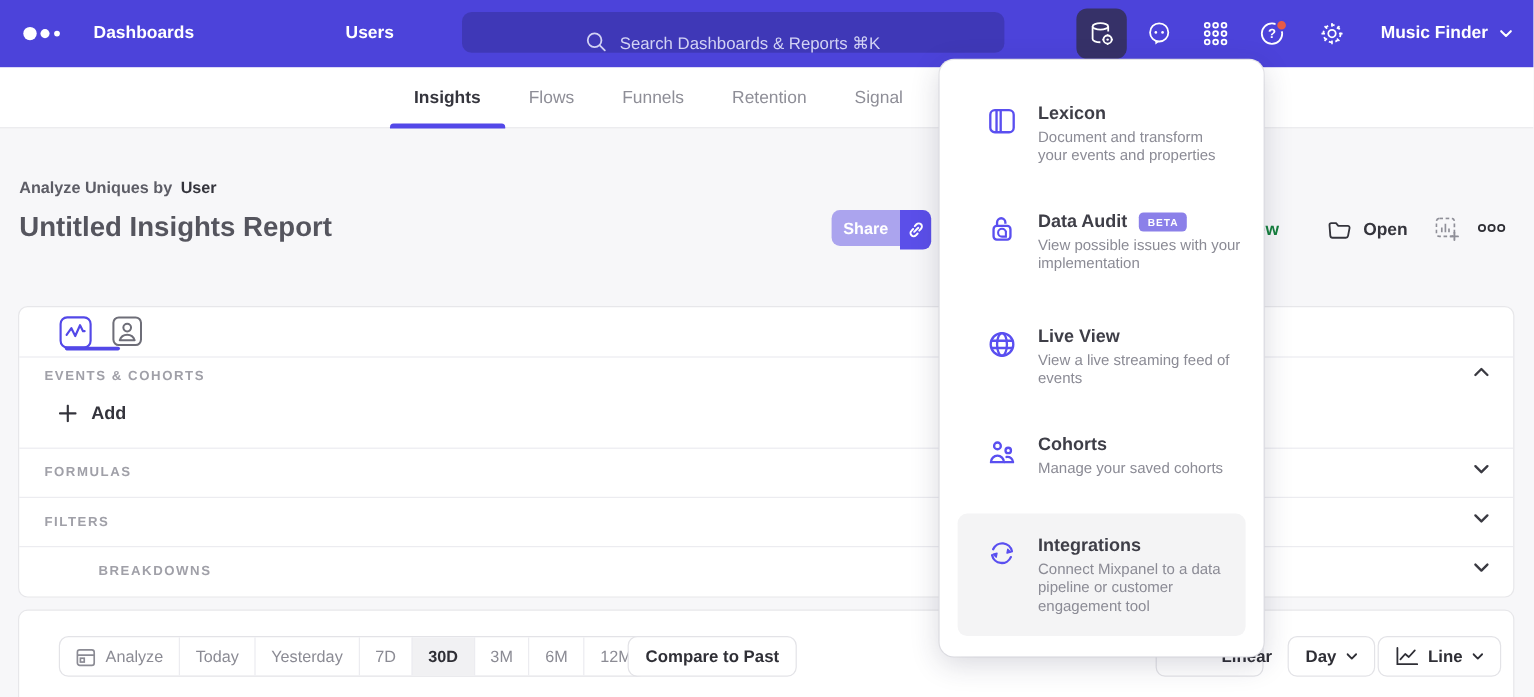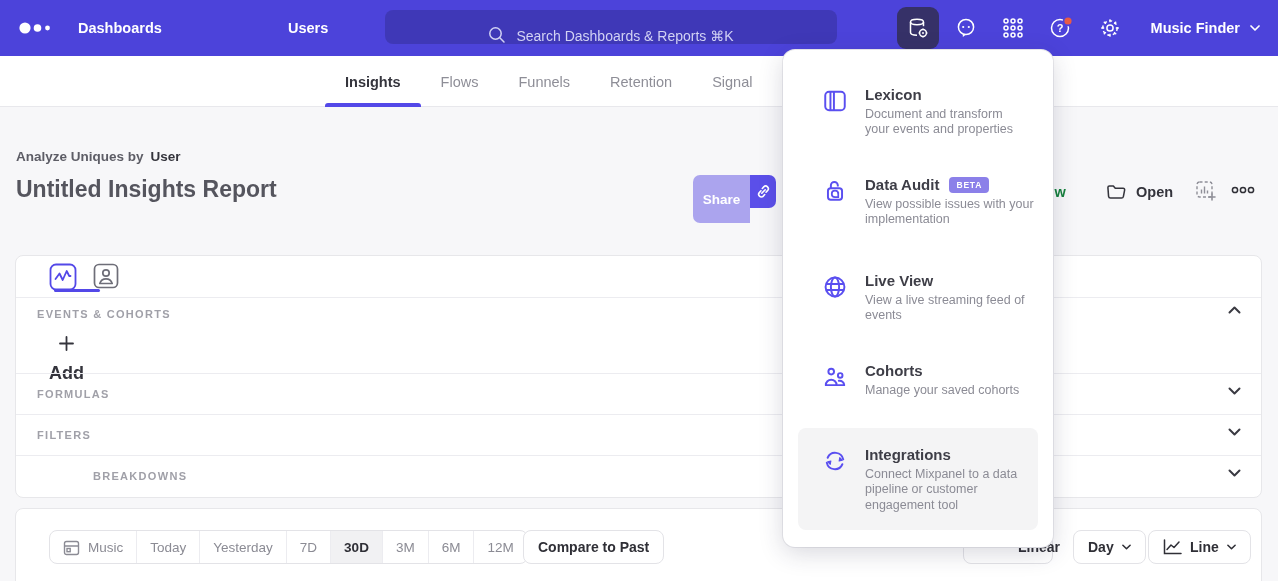--- a/index.html
+++ b/index.html
@@ -28,40 +28,40 @@
          font-size:14.5px; color:#8e8e97; cursor:pointer; white-space:nowrap; }
   .tab.active { color:#35353d; font-weight:600; }
   .tab.active::after { content:""; position:absolute; left:0; right:0; bottom:0; height:4px;
                        background:#5348e8; border-radius:3px 3px 0 0; }
 
   
   .analyze { position:absolute; left:16px; top:149px; font-size:13.5px; font-weight:600; color:#5d5d66; }
   .analyze b { color:#34343c; font-weight:700; margin-left:7px; }
   .page-title { position:absolute; left:16px; top:176px; font-size:23px; font-weight:700; color:#55555e; }
 
-  .share-btn { position:absolute; left:693px; top:175px; width:57px; height:48px; background:#aba4ee;
+  .share-btn { position:absolute; left:693px; top:175px; width:57px; height:30px; background:#aba4ee;
                color:#fff; font-size:13.5px; font-weight:700; border:none; border-radius:7px 0 0 7px;
                cursor:pointer; }
   .link-btn { position:absolute; left:750px; top:175px; width:26px; height:33px; background:#5b4fe9;
               border:none; border-radius:0 7px 7px 0; display:flex; align-items:center; justify-content:center;
               cursor:pointer; }
   .hdr-act { position:absolute; top:175px; height:33px; display:flex; align-items:center; gap:9px;
              font-size:14.5px; font-weight:600; color:#34343c; cursor:pointer; }
 
   
   .card { position:absolute; background:#fff; border:1px solid #e7e7ea; border-radius:8px; }
   .builder { left:15px; top:255px; width:1247px; height:243px; }
   .viewtabs { position:absolute; left:0; top:0; right:0; height:42px; border-bottom:1px solid #ececf0; }
   .viewtab { position:absolute; top:7px; width:28px; height:28px; cursor:pointer; }
   .viewtab-underline { position:absolute; left:5px; bottom:-1px; width:46px; height:3px; background:#5348e8; border-radius:2px; }
   .sect-label { font-size:11px; font-weight:700; letter-spacing:1.3px; color:#a0a0a8; }
   .sect-chev { position:absolute; right:20px; cursor:pointer; }
   .row-line { position:absolute; left:0; right:0; border-bottom:1px solid #ececf0; }
   .add-btn { position:absolute; left:33px; top:80px; display:flex; align-items:center; gap:12px;
-             font-size:18px; font-weight:600; color:#34343c; cursor:pointer; background:none; border:none;flex-direction:column; }
+             font-size:15px; font-weight:600; color:#34343c; cursor:pointer; background:none; border:none; }
 
   
   .toolbar { left:15px; top:508px; width:1247px; height:90px; }
   .seg-group { position:absolute; left:33px; top:21px; height:34px; display:flex; align-items:stretch;
                border:1px solid #e3e3e7; border-radius:8px; background:#fff; overflow:hidden; }
   .seg { display:flex; align-items:center; gap:8px; padding:0 13px; font-size:13.5px; color:#8b8b94;
          border-left:1px solid #ececf0; cursor:pointer; white-space:nowrap; }
   .seg:first-child { border-left:none; }
   .seg.active { background:#f1f1f3; color:#2f2f36; font-weight:700; }
   .tb-btn { position:absolute; top:21px; height:34px; display:flex; align-items:center; gap:8px; padding:15px 14px;
@@ -262,37 +262,37 @@
   <div class="row-line" style="top:158px;"></div>
 
   <span class="sect-label abs" style="left:21px; top:173px;">FILTERS</span>
   <span class="sect-chev" style="top:172px;">
     <svg width="13" height="8" viewBox="0 0 13 8">
         <path d="M1.5 1.5l5 5 5-5" stroke="#3a3a42" stroke-width="2" fill="none" stroke-linecap="round" stroke-linejoin="round"></path>
       </svg>
   </span>
   <div class="row-line" style="top:199px;"></div>
 
-  <span class="sect-label abs" style="left:30px; top:214px;padding-left:47px;">BREAKDOWNS</span>
+  <span class="sect-label abs" style="left:19px; top:214px;padding-left:47px;">BREAKDOWNS</span>
   <span class="sect-chev" style="top:213px;">
     <svg width="13" height="8" viewBox="0 0 13 8">
         <path d="M1.5 1.5l5 5 5-5" stroke="#3a3a42" stroke-width="2" fill="none" stroke-linecap="round" stroke-linejoin="round"></path>
       </svg>
   </span>
 </div>
 
 <div class="card toolbar">
   <div class="seg-group">
     <span class="seg">
       <svg width="17" height="17" viewBox="0 0 17 17" fill="none" stroke="#8b8b94" stroke-width="1.4">
         <rect x="1.5" y="2.5" width="14" height="13" rx="2"></rect>
         <path d="M1.5 7h14"></path>
         <rect x="4" y="9.5" width="3.2" height="3.2"></rect>
       </svg>
-      <span>Music</span>
+      <span>Analyze</span>
     </span>
     <span class="seg">
         <span>Today</span>
       </span>
     <span class="seg">
         <span>Yesterday</span>
       </span>
     <span class="seg">
         <span>7D</span>
       </span>

